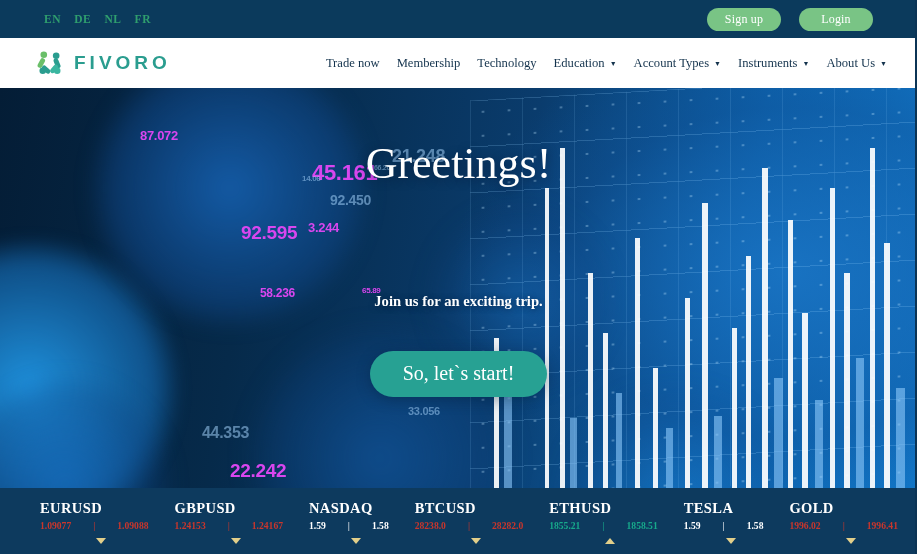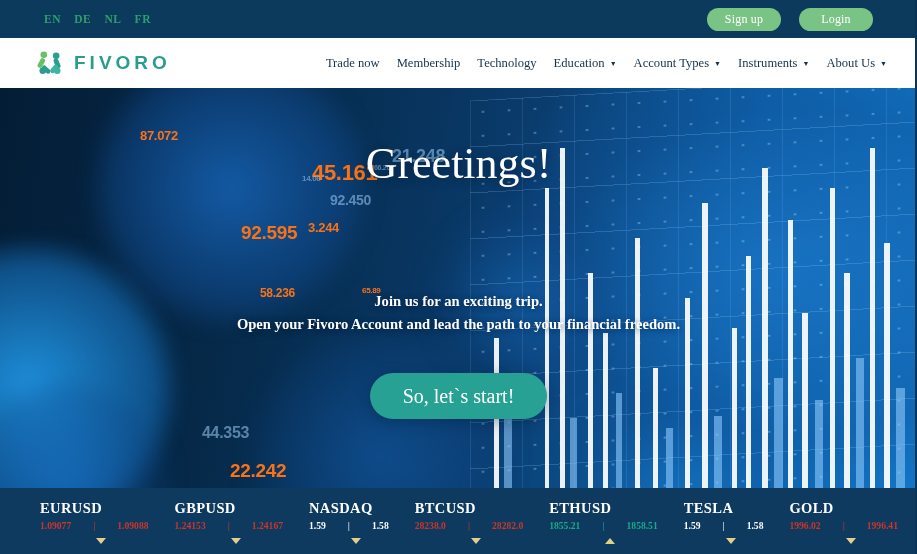--- a/index.html
+++ b/index.html
@@ -99,21 +99,21 @@
     position:absolute;left:470px;top:0;width:447px;height:400px;opacity:.5;
     background-image:radial-gradient(rgba(190,230,255,.75) 1px, rgba(0,0,0,0) 1.4px);
     background-size:26px 24px;
     transform:skewY(-3.2deg);
   }
   .bars{position:absolute;left:470px;top:0;width:447px;height:400px;}
   .bar{position:absolute;bottom:0;background:rgba(255,255,255,.92);}
   .bar.soft{background:rgba(140,200,250,.6);}
   .bar.top{bottom:auto;top:0;}
   .gnum{
-    position:absolute;color:#f97316;font-family:"Liberation Sans", sans-serif;
+    position:absolute;color:#d946ef;font-family:"Liberation Sans", sans-serif;
     font-weight:700;letter-spacing:-.3px;white-space:nowrap;
   }
   .gnum.dim{color:rgba(160,205,245,.55);}
 
   
   .hero-copy{
     position:absolute;left:0;top:0;width:917px;height:400px;
     display:flex;flex-direction:column;align-items:center;
     text-align:center;color:#fff;
   }
@@ -284,21 +284,20 @@
       <span class="gnum" style="left:362px;top:198px;font-size:8px;">65.89</span>
       <span class="gnum dim" style="left:202px;top:336px;font-size:16px;">44.353</span>
       <span class="gnum" style="left:230px;top:372px;font-size:19px;">22.242</span>
       <span class="gnum dim" style="left:408px;top:317px;font-size:11px;">33.056</span>
     </div>
 
     <div class="hero-copy">
       <div class="hero-title">Greetings!</div>
       <div class="hero-sub">
         <div>Join us for an exciting trip.</div>
-        <div>Open your Fivoro Account and lead the path to your financial freedom.</div>
       </div>
       <button class="cta">So, let`s start!</button>
     </div>
   </div>
 
   <div class="ticker">
     <div class="ticker-row">
 
       <div class="tick">
         <div class="tick-body">

